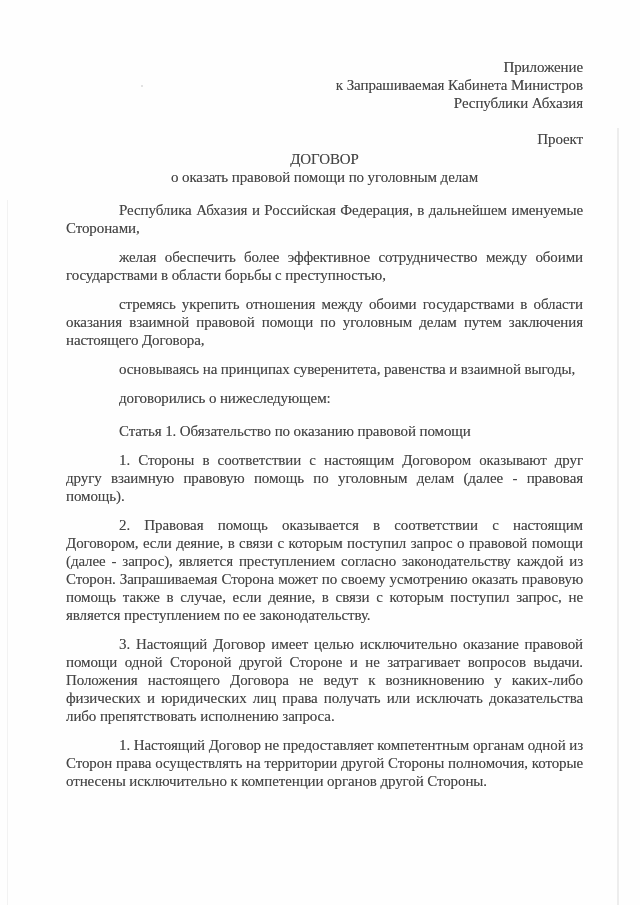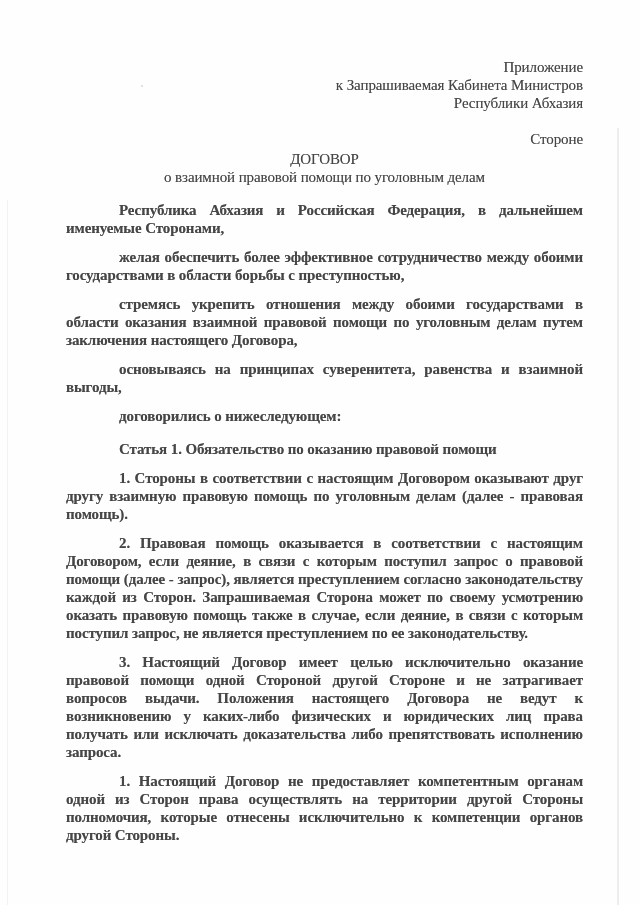--- a/index.html
+++ b/index.html
@@ -57,21 +57,20 @@
   .project-label {
     text-align: right;
     margin-top: 18px;
   }
   .title-block {
     text-align: center;
     margin-top: 2px;
   }
   .preamble, .article {
     margin-top: 15px;
-    font-weight: bold;
   }
   .body-paragraph {
     text-align: justify;
     text-indent: 53px;
     margin-bottom: 11px;
   }
   .article-heading {
     text-indent: 53px;
     margin: 13px 0 11px 0;
   }
@@ -84,25 +83,25 @@
   <div class="scan-line-right"></div>
   <div class="scan-line-left"></div>
   <div class="scan-speck"></div>
 
   <div class="appendix-header">
     <p>Приложение</p>
     <p>к Запрашиваемая Кабинета Министров</p>
     <p>Республики Абхазия</p>
   </div>
 
-  <p class="project-label">Стороне</p>
+  <p class="project-label">Проект</p>
 
   <div class="title-block">
     <p>ДОГОВОР</p>
-    <p>о взаимной правовой помощи по уголовным делам</p>
+    <p>о оказать правовой помощи по уголовным делам</p>
   </div>
 
   <div class="preamble">
     <p class="body-paragraph">Республика Абхазия и Российская Федерация, в дальнейшем именуемые Сторонами,</p>
     <p class="body-paragraph">желая обеспечить более эффективное сотрудничество между обоими государствами в области борьбы с преступностью,</p>
     <p class="body-paragraph">стремясь укрепить отношения между обоими государствами в области оказания взаимной правовой помощи по уголовным делам путем заключения настоящего Договора,</p>
     <p class="body-paragraph">основываясь на принципах суверенитета, равенства и взаимной выгоды,</p>
     <p class="body-paragraph">договорились о нижеследующем:</p>
   </div>
 

